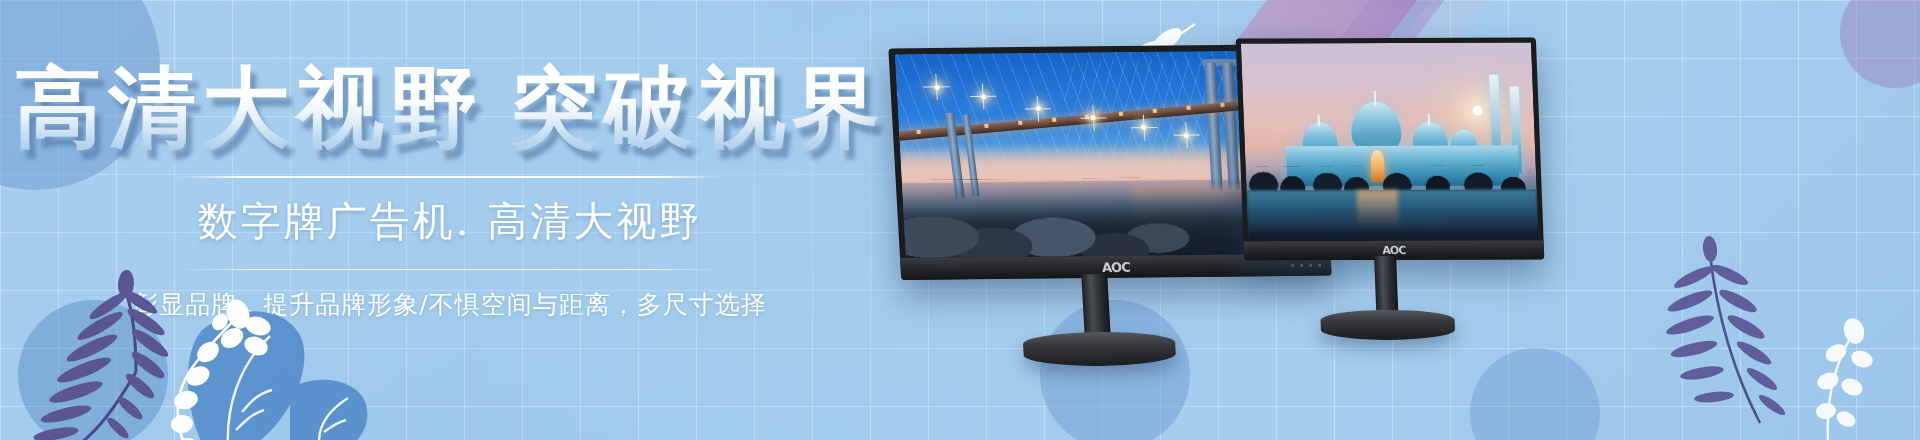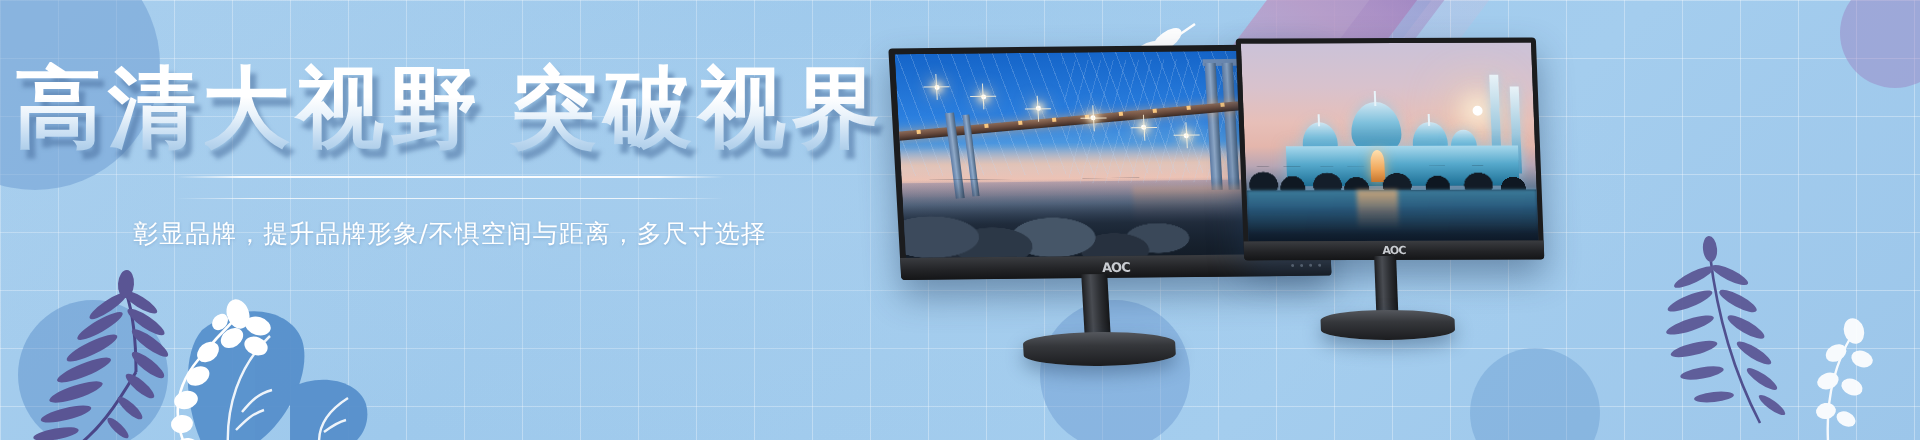--- a/index.html
+++ b/index.html
@@ -296,20 +296,21 @@
       <ellipse cx="118" cy="54" rx="16" ry="8" transform="rotate(16 118 54)"></ellipse>
       <ellipse cx="20" cy="100" rx="15" ry="8" transform="rotate(14 20 100)"></ellipse>
     </g>
   </svg>
 
   <div class="copy">
     <div class="headline"><span>高清大视野</span><span class="sp"></span><span>突破视界</span></div>
 
     <div class="divider"></div>
 
+    <div class="subhead">数字牌广告机. 高清大视野</div>
 
     <div class="divider2"></div>
 
     <div class="tagline">彰显品牌，提升品牌形象/不惧空间与距离，多尺寸选择</div>
   </div>
 
   <div class="monitor" id="mon-left">
     <div class="mon-panel">
       <div class="mon-screen">
         <div class="scene-bridge">

